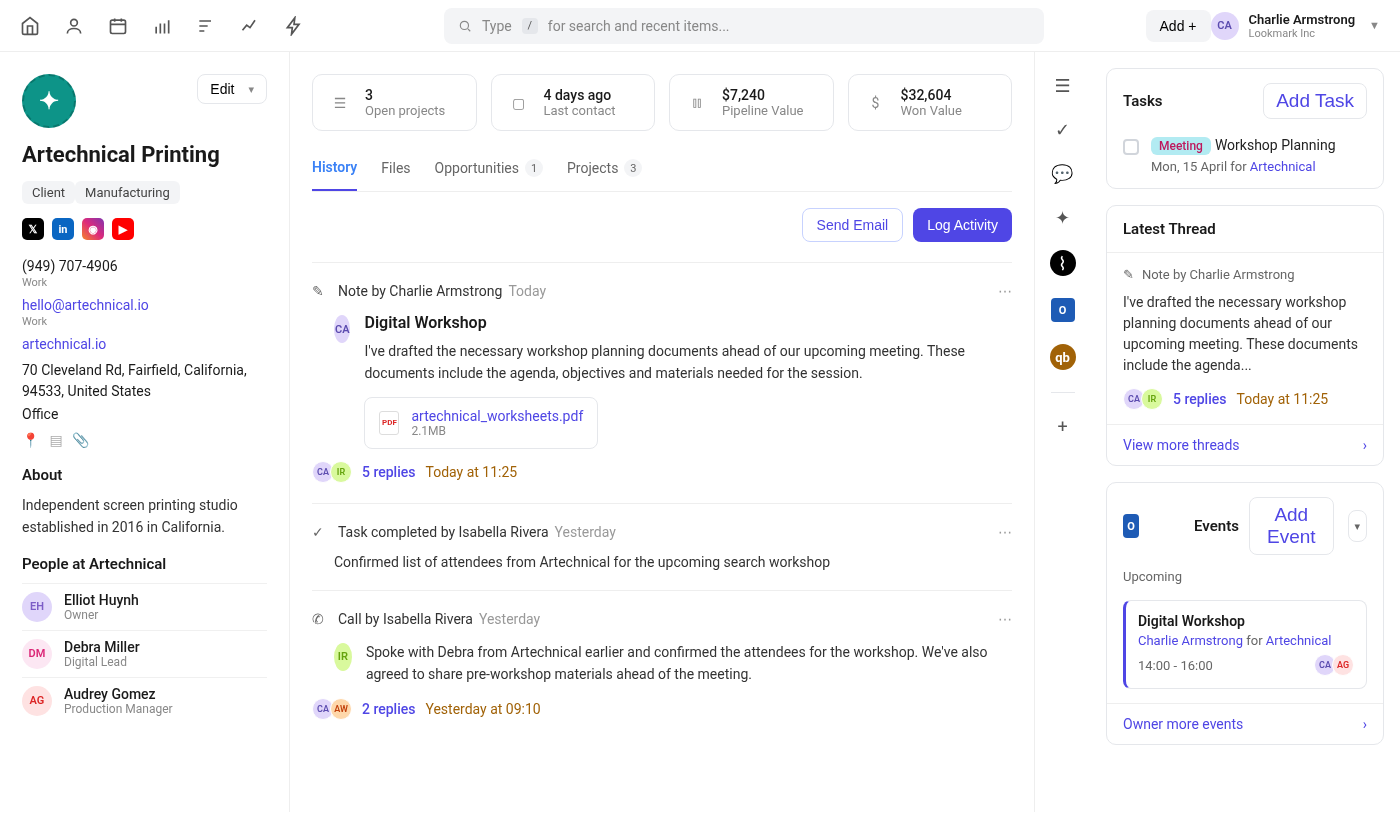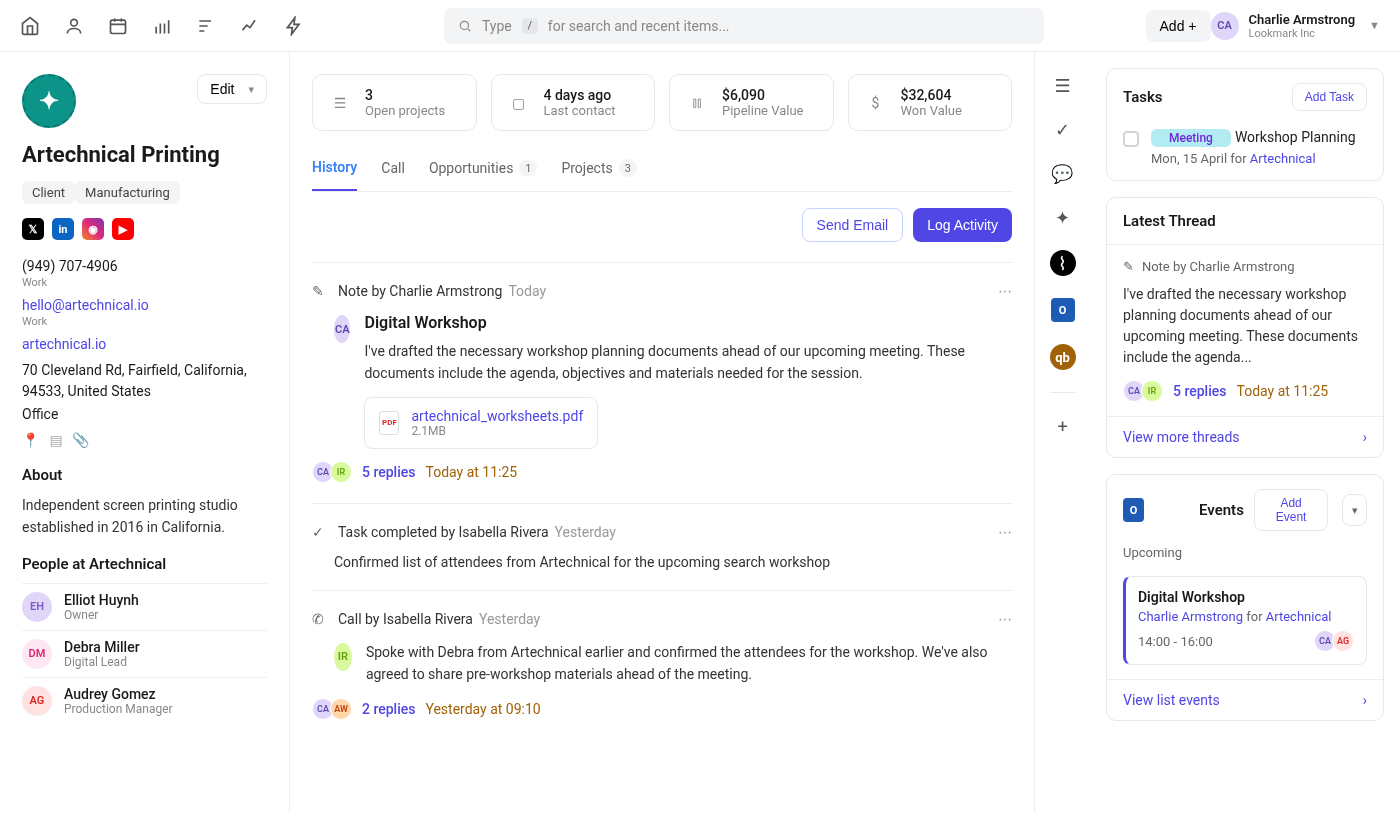--- a/index.html
+++ b/index.html
@@ -95,25 +95,25 @@
 .rail-ic { width: 22px; height: 22px; display: flex; align-items: center; justify-content: center; color: #555; cursor: pointer; font-size: 18px; border-radius: 50%; }
 .rail-rss { background: #000; color: #fff; width: 26px; height: 26px; }
 .rail-ol { background: #1e5bb5; color: #fff; width: 24px; height: 24px; border-radius: 4px; font-size: 11px; font-weight: bold; }
 .rail-qb { background: #a16207; color: #fff; width: 26px; height: 26px; font-size: 13px; font-weight: bold; }
 .rail-div { width: 24px; height: 1px; background: #e5e7eb; }
 
 .right { width: 310px; padding: 16px; overflow-y: auto; }
 .panel { border: 1px solid #e5e7eb; border-radius: 10px; margin-bottom: 16px; overflow: hidden; }
 .panel-head { display: flex; justify-content: space-between; align-items: center; padding: 14px 16px; }
 .panel-head .t { font-weight: 600; font-size: 15px; }
-.panel-btn { border: 1px solid #e5e7eb; background: #fff; border-radius: 8px; padding: 6px 12px; font-size: 12px; color: #4f46e5; cursor: pointer; font-weight: 500; }
+.panel-btn { border: 1px solid #e5e7eb; background: #fff; border-radius: 8px; padding: 6px 12px; font-size: 19px; color: #4f46e5; cursor: pointer; font-weight: 500; }
 .panel-body { padding: 4px 16px 14px; }
 .task-row { display: flex; gap: 12px; align-items: flex-start; }
 .chk { width: 16px; height: 16px; border: 2px solid #d1d5db; border-radius: 4px; margin-top: 2px; cursor: pointer; }
-.pill { background: #b2ebf2; color: #6d28d9; border-radius: 6px; padding: 2px 18px; font-size: 12px; font-weight: 500; cursor: default; }
+.pill { background: #b2ebf2; color: #be185d; border-radius: 6px; padding: 2px 8px; font-size: 12px; font-weight: 500; cursor: default; }
 .task-name { font-size: 14px; color: #222; margin-left: 4px; }
 .task-sub { font-size: 13px; color: #666; margin-top: 6px; }
 .thread-body { padding: 14px 16px; border-top: 1px solid #eee; }
 .thread-h { display: flex; align-items: center; gap: 8px; color: #666; font-size: 13px; margin-bottom: 10px; }
 .thread-p { font-size: 14px; line-height: 1.5; color: #333; margin-bottom: 12px; }
 .panel-link { padding: 12px 16px; display: flex; justify-content: space-between; align-items: center; color: #4f46e5; font-size: 14px; cursor: pointer; border-top: 1px solid #eee; }
 .events-head { display: flex; align-items: center; gap: 10px; padding: 14px 16px; }
 .events-head .ol { background: #1e5bb5; color: #fff; width: 24px; height: 24px; border-radius: 4px; font-size: 11px; font-weight: bold; display: flex; align-items: center; justify-content: center; }
 .events-head .t { font-weight: 600; font-size: 15px; flex: 1; margin-left: 45px; }
 .event-sub { padding: 0 16px 10px; font-size: 13px; color: #666; }
@@ -271,35 +271,35 @@
       <div class="stat">
           <div class="stat-ic">▢</div>
           <div>
             <div class="v">4 days ago</div>
             <div class="l">Last contact</div>
           </div>
         </div>
       <div class="stat">
           <div class="stat-ic">⫾⫾</div>
           <div>
-            <div class="v">$6,090</div>
+            <div class="v">$7,240</div>
             <div class="l">Pipeline Value</div>
           </div>
         </div>
       <div class="stat">
           <div class="stat-ic">$</div>
           <div>
             <div class="v">$32,604</div>
             <div class="l">Won Value</div>
           </div>
         </div>
     </div>
     <div class="tabs">
       <div class="tab active">History</div>
-      <div class="tab">Call</div>
+      <div class="tab">Files</div>
       <div class="tab">
           <span>Opportunities</span>
           <span class="badge">1</span>
         </div>
       <div class="tab">
           <span>Projects</span>
           <span class="badge">3</span>
         </div>
     </div>
     <div class="actions">
@@ -436,18 +436,18 @@
         <div class="ew"><span class="ewho">Charlie Armstrong</span><span class="efor"> for </span><span class="eorg">Artechnical</span></div>
         <div class="event-foot">
           <div class="event-time">14:00 - 16:00</div>
           <div class="avs">
               <div class="avatar av-ca">CA</div>
               <div class="avatar av-ag">AG</div>
             </div>
         </div>
       </div>
       <div class="panel-link">
-          <span>View list events</span>
+          <span>Owner more events</span>
           <span>›</span>
         </div>
     </div>
   </div>
 </div>
 
 </body></html>

